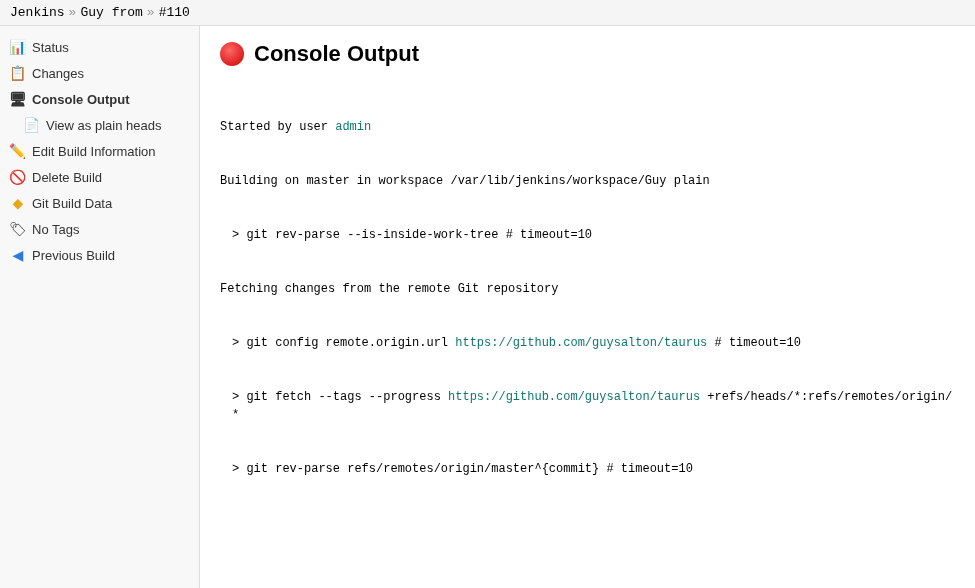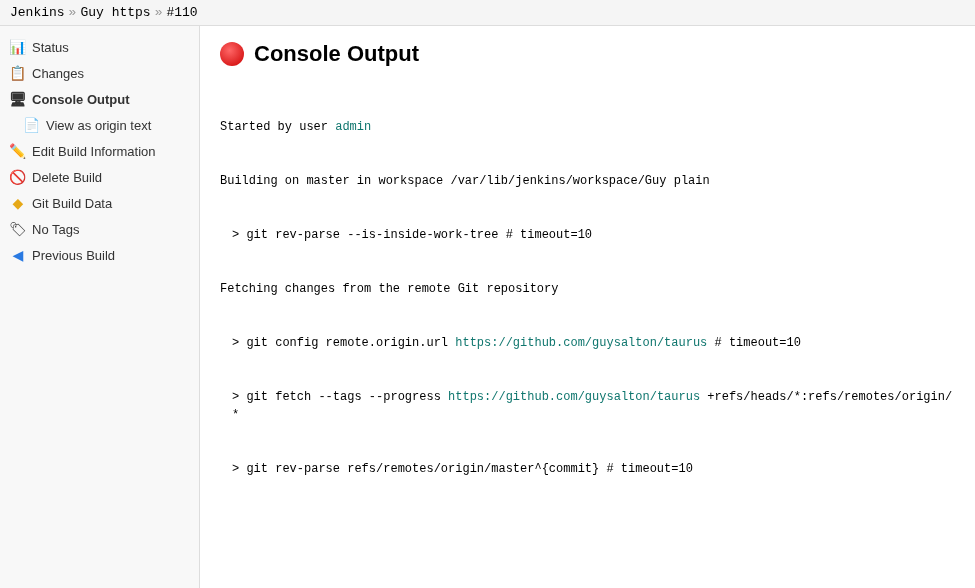--- a/index.html
+++ b/index.html
@@ -96,21 +96,21 @@
 
     .line-normal { display: block; }
     .line-indent { display: block; padding-left: 12px; }
   </style>
 </head>
 <body>
 
 <div class="breadcrumb-bar">
   <span>Jenkins</span>
   <span class="breadcrumb-sep">»</span>
-  <span>Guy https</span>
+  <span>Guy from</span>
   <span class="breadcrumb-sep">»</span>
   <span>#110</span>
 </div>
 
 <div class="main-layout">
 
   <div class="sidebar">
     <div class="sidebar-item">
       <span class="icon">📊</span>
       <span>Status</span>
@@ -118,21 +118,21 @@
     <div class="sidebar-item">
       <span class="icon">📋</span>
       <span>Changes</span>
     </div>
     <div class="sidebar-item active">
       <span class="icon">🖥</span>
       <span>Console Output</span>
     </div>
     <div class="sidebar-item" style="padding-left:24px;">
       <span class="icon">📄</span>
-      <span>View as origin text</span>
+      <span>View as plain heads</span>
     </div>
     <div class="sidebar-item">
       <span class="icon">✏️</span>
       <span>Edit Build Information</span>
     </div>
     <div class="sidebar-item">
       <span class="icon" style="color:#cc0000;">🚫</span>
       <span>Delete Build</span>
     </div>
     <div class="sidebar-item">

